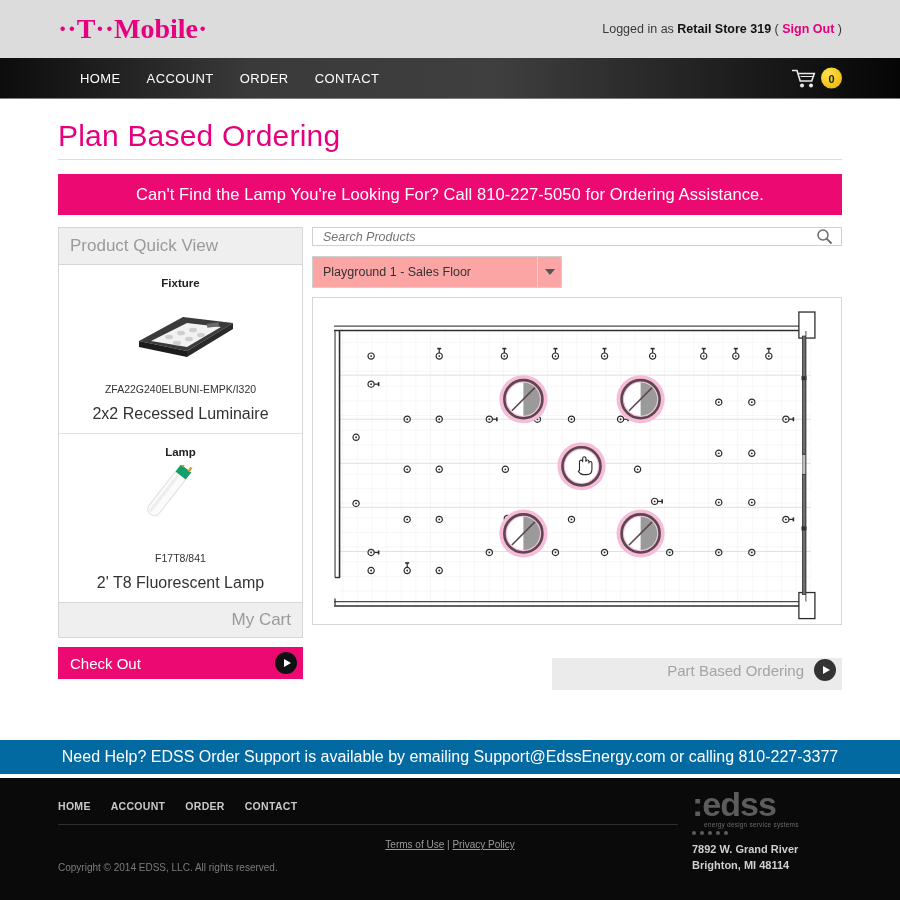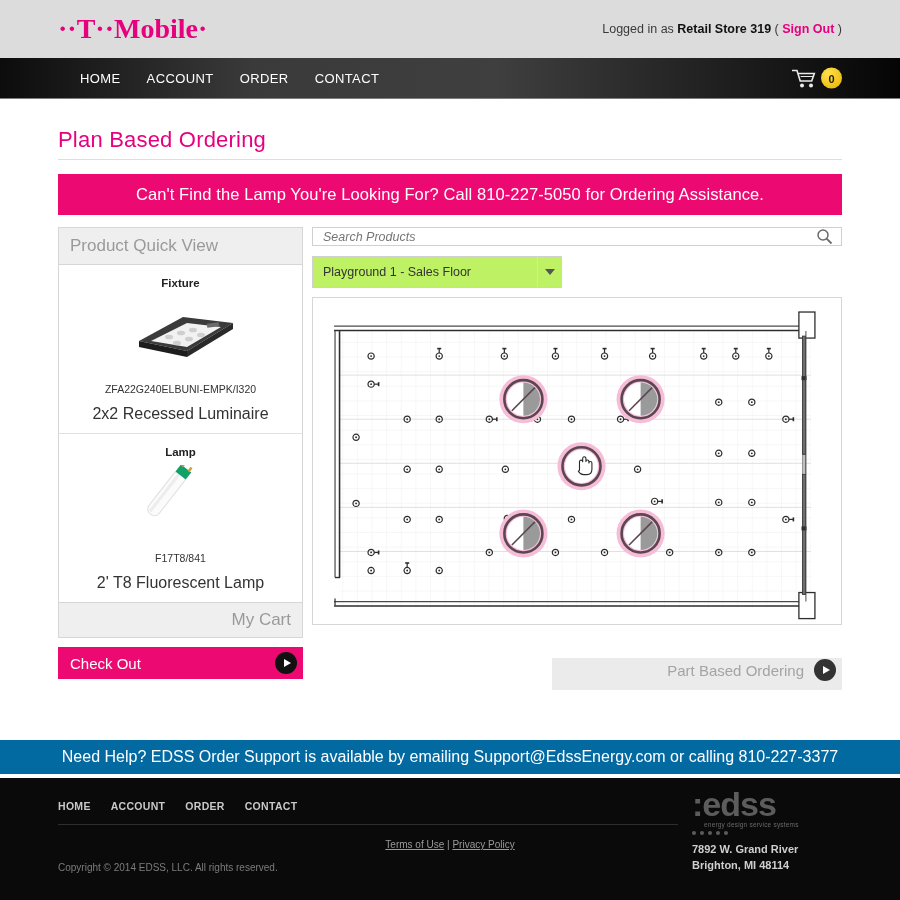--- a/index.html
+++ b/index.html
@@ -44,22 +44,22 @@
   .cart-badge {
     width: 21px; height: 21px; border-radius: 50%;
     background: radial-gradient(circle at 35% 30%, #ffe14d, #e8b200);
     color: #2a2000; font-size: 11px; font-weight: bold;
     display: flex; align-items: center; justify-content: center;
   }
 
   
   .main { padding: 0 58px; }
   .page-title {
-    font-size: 22px; color: #e6007e; font-weight: normal;
-    padding-top: 28px; padding-bottom: 6px; letter-spacing: .2px;
+    font-size: 30px; color: #e6007e; font-weight: normal;
+    padding-top: 20px; padding-bottom: 6px; letter-spacing: .2px;
   }
   .title-rule { border-bottom: 1px solid #dedede; margin-bottom: 14px; }
 
   .promo-banner {
     background: #ec0a72; color: #fff; text-align: center;
     font-size: 16.5px; padding: 11px 0; letter-spacing: .1px;
   }
 
   .content-row { display: flex; gap: 9px; margin-top: 12px; align-items: flex-start; }
 
@@ -106,21 +106,21 @@
   .search-box {
     flex: 1; border: 1px solid #d0d0d0; background: #fff; height: 32px;
     display: flex; align-items: center; padding: 0 8px 0 10px;
   }
   .search-box input {
     flex: 1; border: none; outline: none; font-size: 12.5px;
     font-style: italic; color: #9b9b9b;
     font-family: "Liberation Sans", sans-serif;
   }
   .select-box {
-    width: 250px; border: 1px solid #d0d0d0; background: #bef264; height: 32px;
+    width: 250px; border: 1px solid #d0d0d0; background: #fca5a5; height: 32px;
     display: flex; align-items: center; padding-left: 10px; position: relative;
     font-size: 12.5px; color: #333;
   }
   .select-arrow {
     position: absolute; right: 0; top: 0; bottom: 0; width: 24px;
     border-left: 1px solid #dcdcdc;
     display: flex; align-items: center; justify-content: center;
   }
   .caret-down {
     width: 0; height: 0; border-left: 5px solid transparent;

